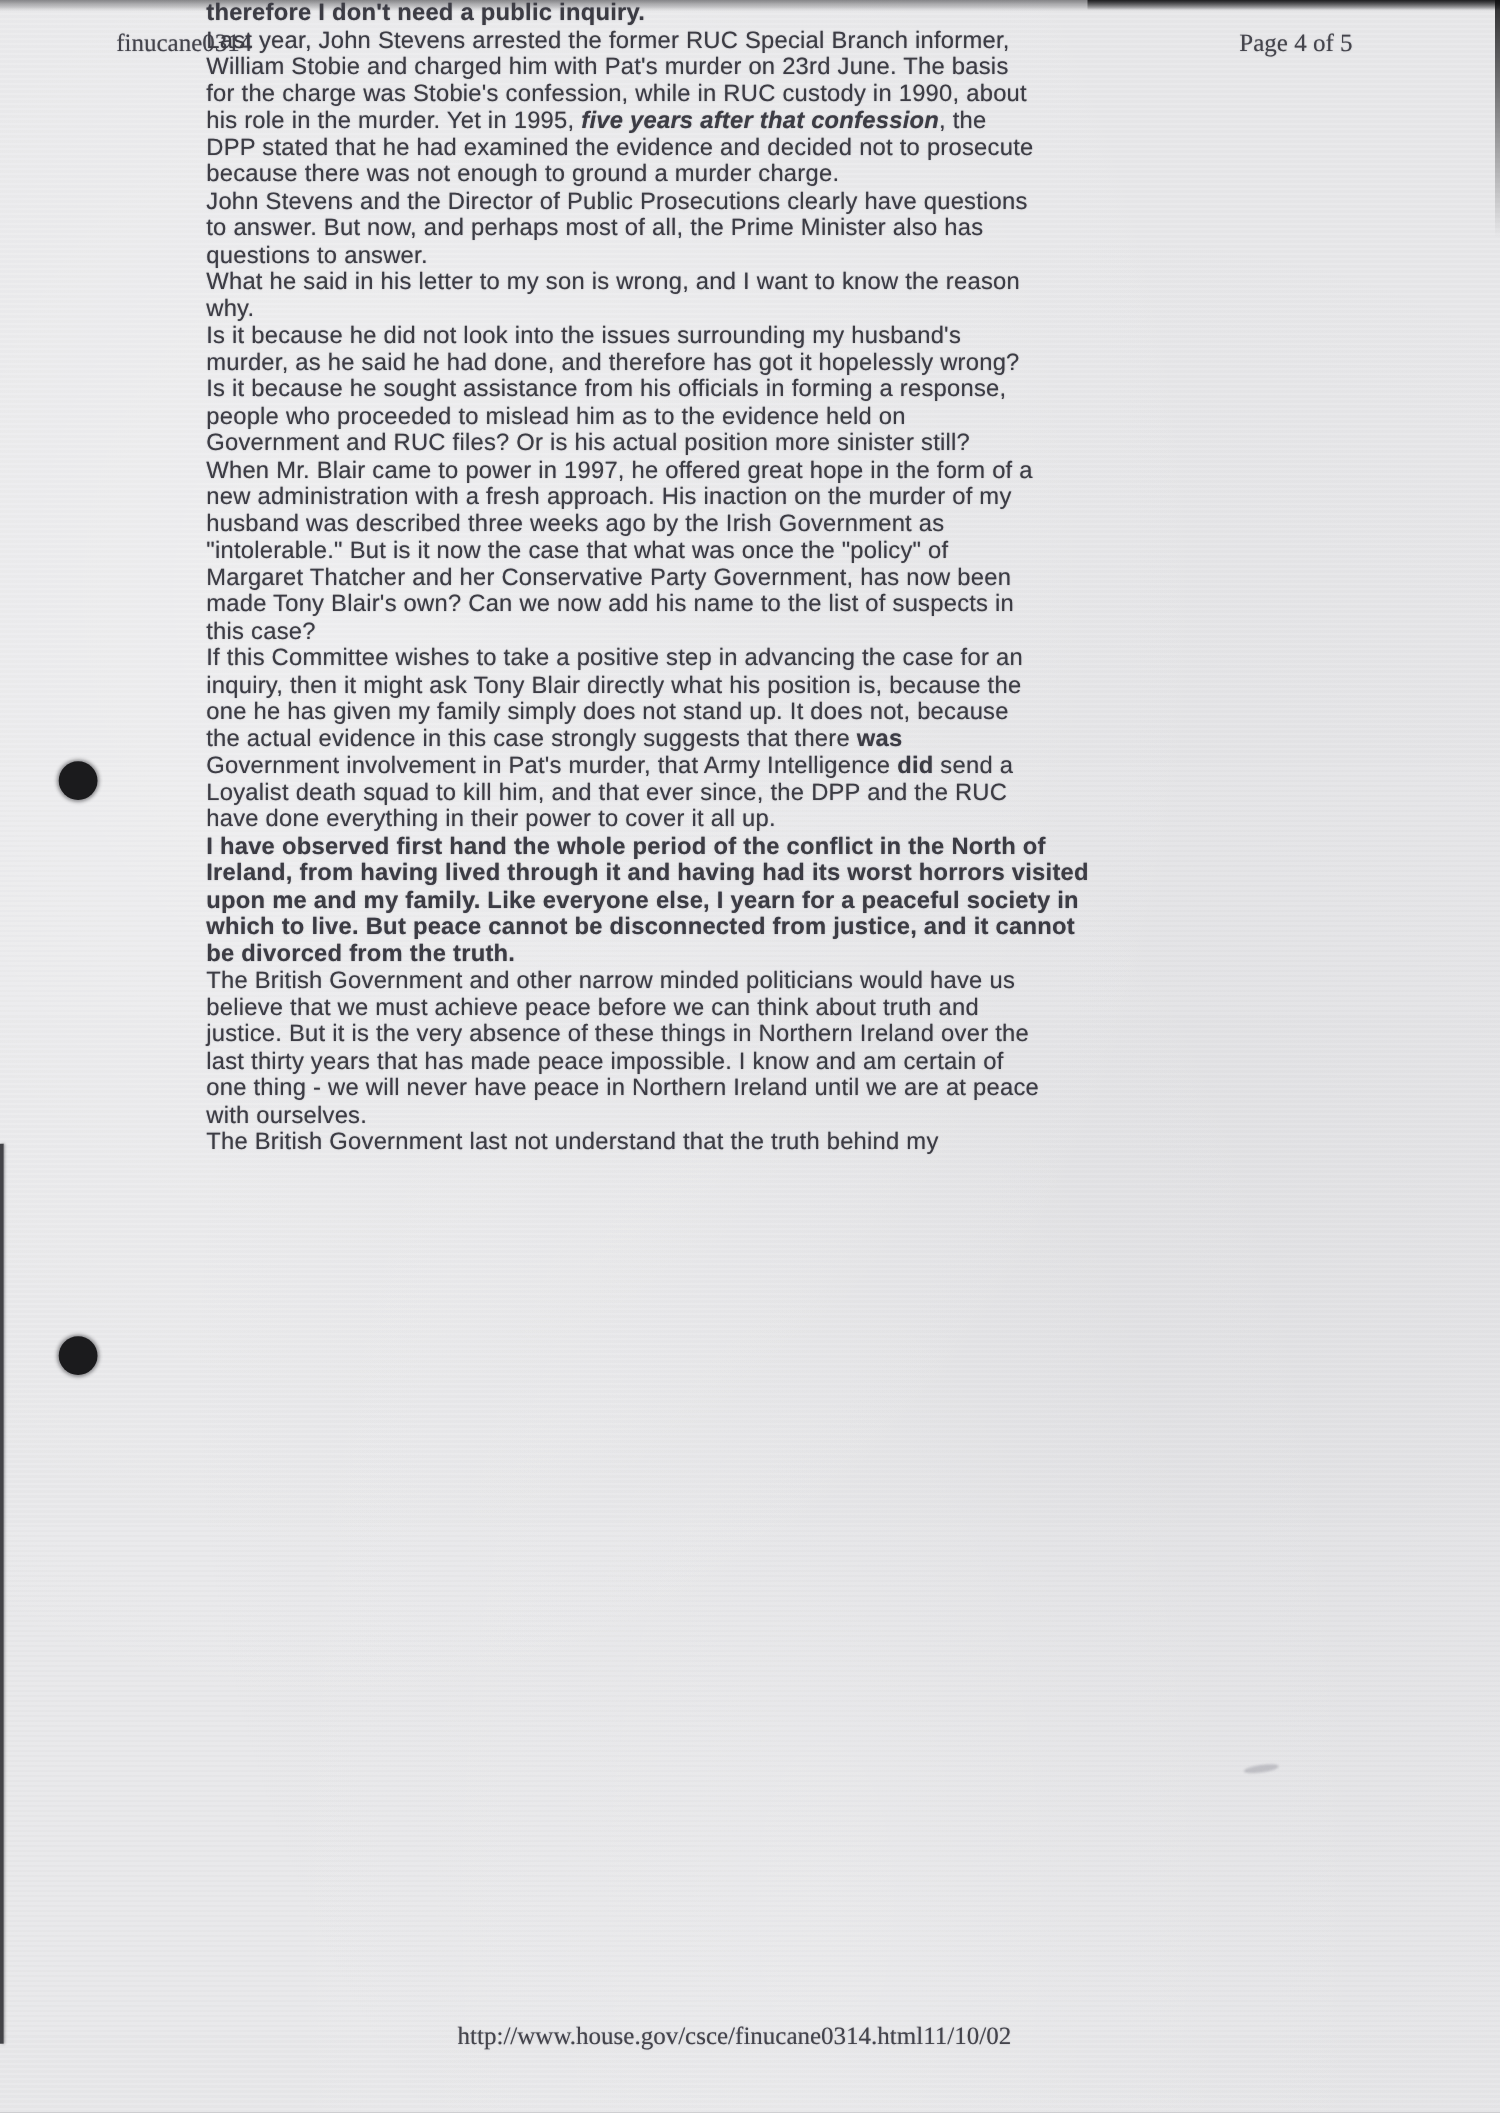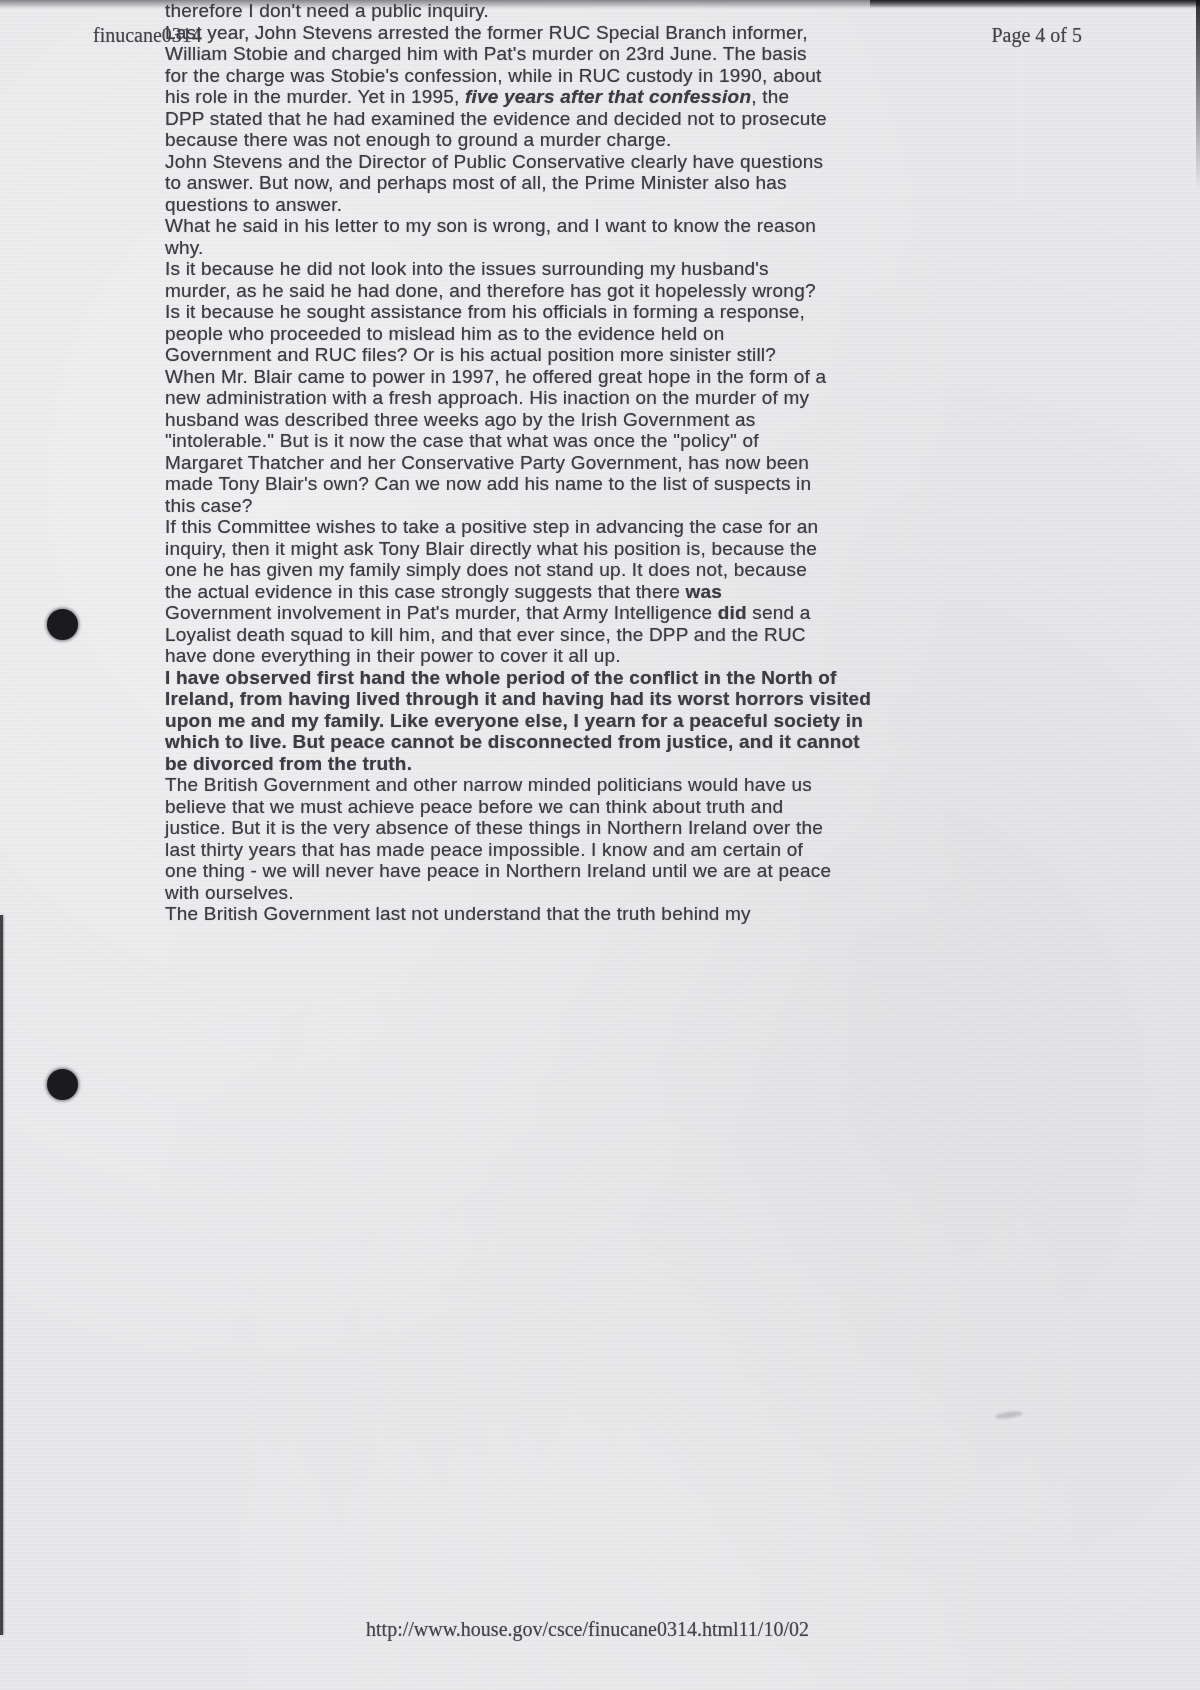--- a/index.html
+++ b/index.html
@@ -34,21 +34,21 @@
     top: 0; left: 165px; width: 870px;
     font-size: 19px;
     line-height: 21.5px;
     color: #3c3c44;
     text-shadow: 0 0 1px rgba(60,60,72,0.6);
     letter-spacing: 0.2px;
   }
   .doc-body p { margin: 0; white-space: nowrap; }
   .doc-body .bold { font-weight: bold; margin-top: 30px; }
   .doc-body .italic { font-style: italic; }
-  .p0 { margin-top: 93px; }
+  .p0 { margin-top: 93px; font-weight: bold; }
   .p1 { margin-top: 60px; }
   .p2 { margin-top: 79px; }
   .p3 { margin-top: 40px; }
   .p4 { margin-top: 78px; }
   .p5 { margin-top: 77px; }
   .p6 { margin-top: 90px; font-weight: bold; }
   .p7 { margin-top: 56px; }
   .p8 { margin-top: 67px; }
   .footer-row {
     position: absolute;
@@ -100,21 +100,21 @@
   <div class="edge-left"></div>
 
   <div class="header-row">
     <span class="scan-serif">finucane0314</span>
     <span class="scan-serif">Page 4 of 5</span>
   </div>
 
   <div class="doc-body">
       <p class="para p0"><span>therefore I don't need a public inquiry.</span></p>
       <p class="para p1"><span>Last year, John Stevens arrested the former RUC Special Branch informer,</span><br><span>William Stobie and charged him with Pat's murder on 23rd June. The basis</span><br><span>for the charge was Stobie's confession, while in RUC custody in 1990, about</span><br><span>his role in the murder. Yet in 1995, </span><span class="bold italic">five years after that confession</span><span>, the</span><br><span>DPP stated that he had examined the evidence and decided not to prosecute</span><br><span>because there was not enough to ground a murder charge.</span></p>
-      <p class="para p2"><span>John Stevens and the Director of Public Conservative clearly have questions</span><br><span>to answer. But now, and perhaps most of all, the Prime Minister also has</span><br><span>questions to answer.</span></p>
+      <p class="para p2"><span>John Stevens and the Director of Public Prosecutions clearly have questions</span><br><span>to answer. But now, and perhaps most of all, the Prime Minister also has</span><br><span>questions to answer.</span></p>
       <p class="para p3"><span>What he said in his letter to my son is wrong, and I want to know the reason</span><br><span>why.</span><br><span>Is it because he did not look into the issues surrounding my husband's</span><br><span>murder, as he said he had done, and therefore has got it hopelessly wrong?</span><br><span>Is it because he sought assistance from his officials in forming a response,</span><br><span>people who proceeded to mislead him as to the evidence held on</span><br><span>Government and RUC files? Or is his actual position more sinister still?</span></p>
       <p class="para p4"><span>When Mr. Blair came to power in 1997, he offered great hope in the form of a</span><br><span>new administration with a fresh approach. His inaction on the murder of my</span><br><span>husband was described three weeks ago by the Irish Government as</span><br><span>"intolerable." But is it now the case that what was once the "policy" of</span><br><span>Margaret Thatcher and her Conservative Party Government, has now been</span><br><span>made Tony Blair's own? Can we now add his name to the list of suspects in</span><br><span>this case?</span></p>
       <p class="para p5"><span>If this Committee wishes to take a positive step in advancing the case for an</span><br><span>inquiry, then it might ask Tony Blair directly what his position is, because the</span><br><span>one he has given my family simply does not stand up. It does not, because</span><br><span>the actual evidence in this case strongly suggests that there </span><span class="bold">was</span><br><span>Government involvement in Pat's murder, that Army Intelligence </span><span class="bold">did</span><span> send a</span><br><span>Loyalist death squad to kill him, and that ever since, the DPP and the RUC</span><br><span>have done everything in their power to cover it all up.</span></p>
       <p class="para p6"><span>I have observed first hand the whole period of the conflict in the North of</span><br><span>Ireland, from having lived through it and having had its worst horrors visited</span><br><span>upon me and my family. Like everyone else, I yearn for a peaceful society in</span><br><span>which to live. But peace cannot be disconnected from justice, and it cannot</span><br><span>be divorced from the truth.</span></p>
       <p class="para p7"><span>The British Government and other narrow minded politicians would have us</span><br><span>believe that we must achieve peace before we can think about truth and</span><br><span>justice. But it is the very absence of these things in Northern Ireland over the</span><br><span>last thirty years that has made peace impossible. I know and am certain of</span><br><span>one thing - we will never have peace in Northern Ireland until we are at peace</span><br><span>with ourselves.</span></p>
       <p class="para p8"><span>The British Government last not understand that the truth behind my</span></p>
     </div>
 
   <div class="hole hole-top"></div>
   <div class="hole hole-bottom"></div>

